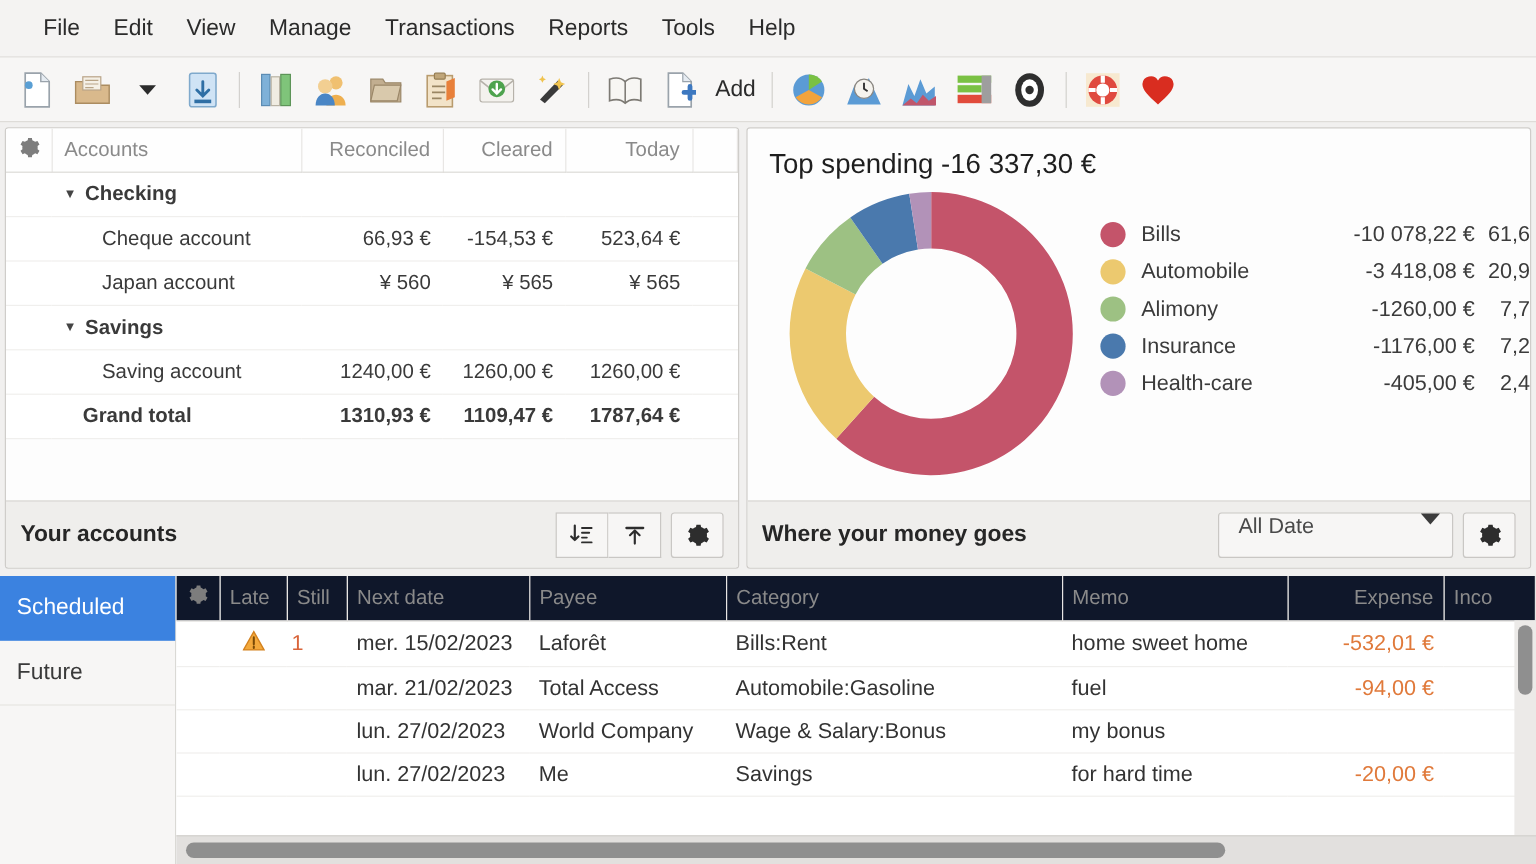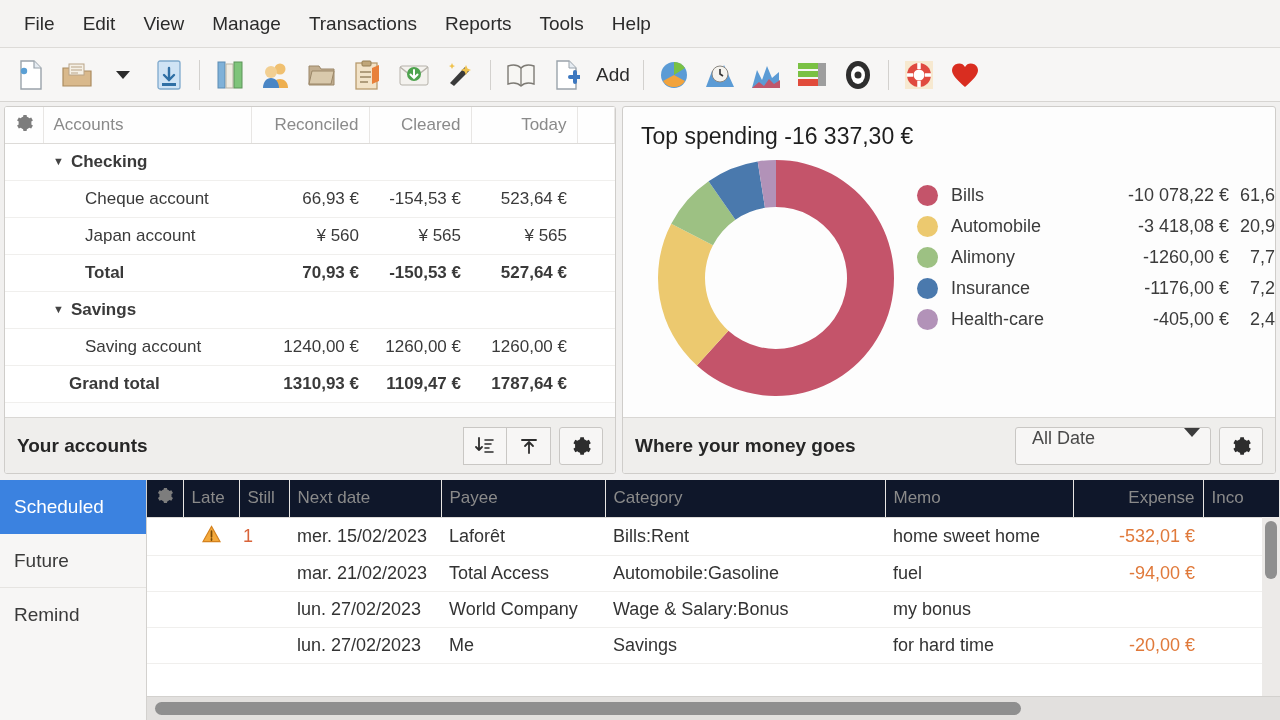--- a/index.html
+++ b/index.html
@@ -8,21 +8,21 @@
     overflow: hidden;
     background: #ffffff;
     font-family: "Liberation Sans", sans-serif;
     -webkit-font-smoothing: antialiased;
   }
   #app { position: relative; width:1280px; height:720px; background:#f1f0ef; }
 
   
   .menubar {
     height: 48px; background:#f4f3f2;
-    display:flex; align-items:center; padding-left:10px;
+    display:flex; align-items:center; padding-left:22px;
     border-bottom:1px solid #dddbd8;
   }
   .menubar .mi {
     font-size:19px; color:#2b2b2b; padding:4px 14px; white-space:nowrap;
   }
 
   
   .toolbar {
     height:54px; background:#f7f6f5;
     display:flex; align-items:center; padding:0 8px;
@@ -338,28 +338,20 @@
               <td class="num neg">-154,53 €</td>
               <td class="num pos">523,64 €</td>
               <td></td>
             </tr>
             <tr>
               <td></td>
               <td class="indent">Japan account</td>
               <td class="num pos">¥ 560</td>
               <td class="num pos">¥ 565</td>
               <td class="num pos">¥ 565</td>
-              <td></td>
-            </tr>
-            <tr>
-              <td></td>
-              <td class="tot">Total</td>
-              <td class="num pos-b">70,93 €</td>
-              <td class="num neg-b">-150,53 €</td>
-              <td class="num pos-b">527,64 €</td>
               <td></td>
             </tr>
             <tr>
               <td></td>
               <td class="grp"><span class="tri">▼</span>Savings</td>
               <td class="num "></td>
               <td class="num "></td>
               <td class="num "></td>
               <td></td>
             </tr>
@@ -469,21 +461,20 @@
             </svg>
         </div>
       </div>
     </div>
   </div>
 
   <div class="bottom">
     <div class="sidetabs">
       <div class="stab active">Scheduled</div>
       <div class="stab">Future</div>
-      <div class="stab plain">Remind</div>
     </div>
 
     <div class="trwrap">
       <div class="tr-scroll">
         <table class="tr-table">
           <colgroup>
               <col style="width:36px">
               <col style="width:56px">
               <col style="width:50px">
               <col style="width:152px">

